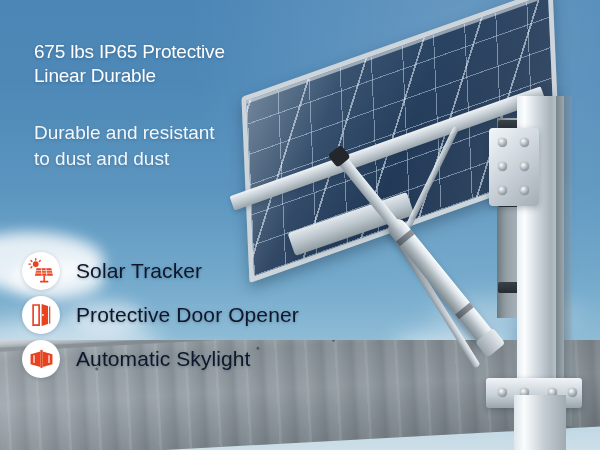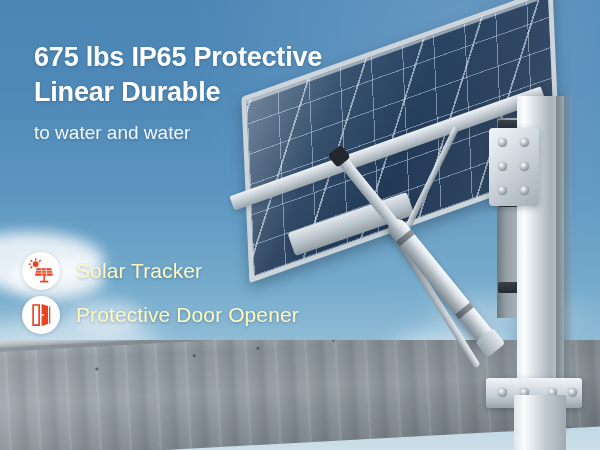--- a/index.html
+++ b/index.html
@@ -235,22 +235,22 @@
   }
   .pole-foot {
     position:absolute; left:514px; top:395px; width:52px; height:55px;
     background:linear-gradient(90deg,#dfe6eb 0%,#fafcfd 20%,#c2cbd1 60%,#a0aab1 100%);
   }
 
   
   .headline {
     position:absolute; left:34px; top:40px; width:340px;
     color:#ffffff;
-    font-size:27px;
-    font-weight:bold;
+    font-size:19px;
+    font-weight:normal;
     line-height:1.28;
     letter-spacing:-0.2px;
     text-shadow:0 1px 3px rgba(30,60,90,.35);
   }
   .subhead {
     position:absolute; left:34px; top:120px; width:260px;
     color:#f2f7fb;
     font-size:19px;
     font-weight:normal;
     line-height:1.35;
@@ -269,21 +269,21 @@
   .f-icon {
     flex:0 0 auto;
     width:38px; height:38px;
     border-radius:50%;
     background:#ffffff;
     display:flex; align-items:center; justify-content:center;
     box-shadow:0 1px 4px rgba(30,60,90,.22);
   }
   .f-label {
     margin-left:16px;
-    color:#fef9c3;
+    color:#0f172a;
     font-size:21px;
     font-weight:normal;
     letter-spacing:.1px;
     text-shadow:0 1px 3px rgba(30,60,90,.35);
     white-space:nowrap;
     text-align:center;
   }
 </style>
 </head>
 <body>
@@ -371,21 +371,22 @@
     </div>
     <div class="pole-foot"></div>
   </div>
 
   <div class="headline">
     <div>675 lbs IP65 Protective</div>
     <div>Linear Durable</div>
   </div>
 
   <div class="subhead">
-    <div>to water and water</div>
+    <div>Durable and resistant</div>
+    <div>to dust and dust</div>
   </div>
 
   <div class="features">
 
     <div class="feature">
       <div class="f-icon">
         <svg width="26" height="26" viewBox="0 0 32 32" aria-hidden="true">
           <g fill="#e8421f">
             <circle cx="9.5" cy="7.5" r="3.6"></circle>
             <g stroke="#e8421f" stroke-width="1.7" stroke-linecap="round">
@@ -417,16 +418,30 @@
             <path d="M5.5 2.6 h8.0 v26.8 h-8.0 z"></path>
           </g>
           <path d="M16.8 1.2 L25.4 4.0 V28.0 L16.8 30.8 Z" fill="#e8421f"></path>
           <circle cx="18.6" cy="16.0" r="1.2" fill="#ffffff"></circle>
           <line x1="27.6" y1="5.0" x2="27.6" y2="27.0" stroke="#e8421f" stroke-width="1.6" stroke-linecap="round"></line>
         </svg>
       </div>
       <div class="f-label">Protective Door Opener</div>
     </div>
 
+    <div class="feature">
+      <div class="f-icon">
+        <svg width="25" height="25" viewBox="0 0 32 32" aria-hidden="true">
+          <path d="M14.6 7.0 L14.6 27.0 L2.0 23.2 L2.0 10.4 Z" fill="#e8421f"></path>
+          <path d="M17.4 7.0 L17.4 27.0 L30.0 23.2 L30.0 10.4 Z" fill="#e8421f"></path>
+          <rect x="14.6" y="5.0" width="2.8" height="23.0" fill="#e8421f"></rect>
+          <g stroke="#ffffff" stroke-width="1.5" stroke-linecap="round">
+            <line x1="6.4" y1="12.4" x2="6.4" y2="21.0"></line>
+            <line x1="25.6" y1="12.4" x2="25.6" y2="21.0"></line>
+          </g>
+        </svg>
+      </div>
+      <div class="f-label">Automatic Skylight</div>
+    </div>
 
   </div>
 
 </div>
 
 </body></html>

